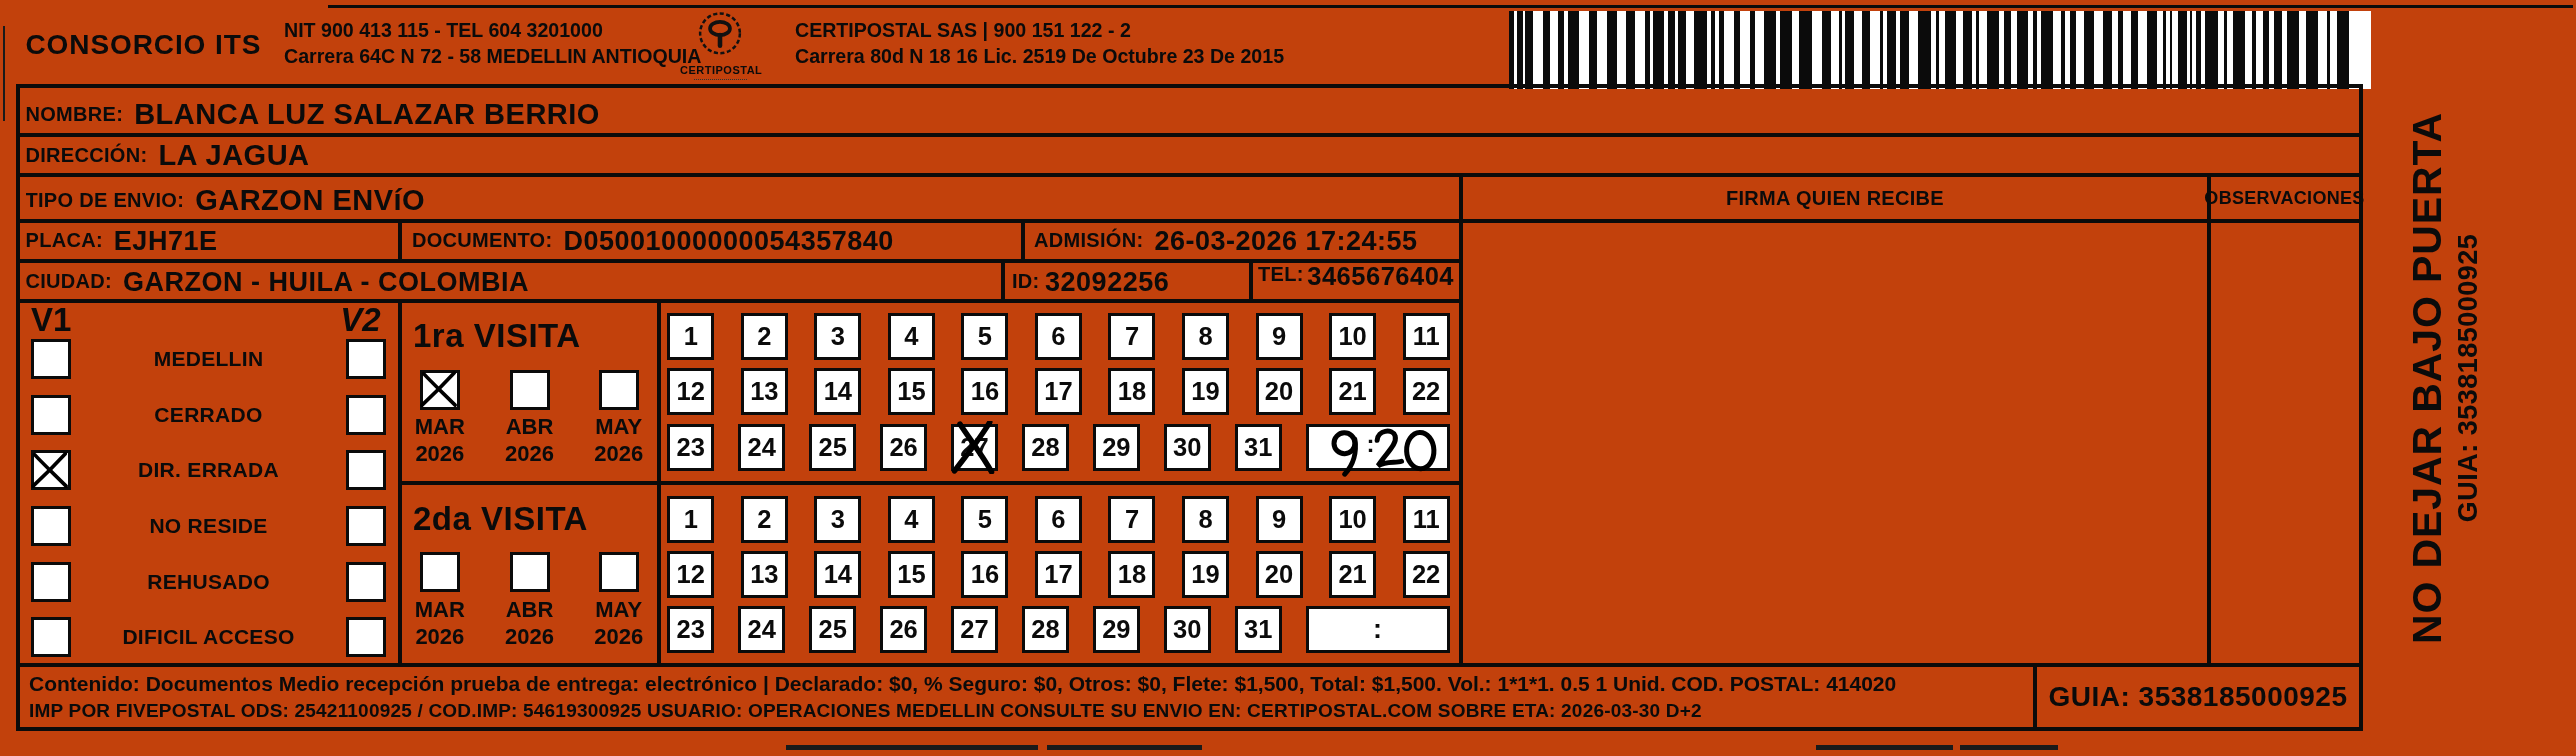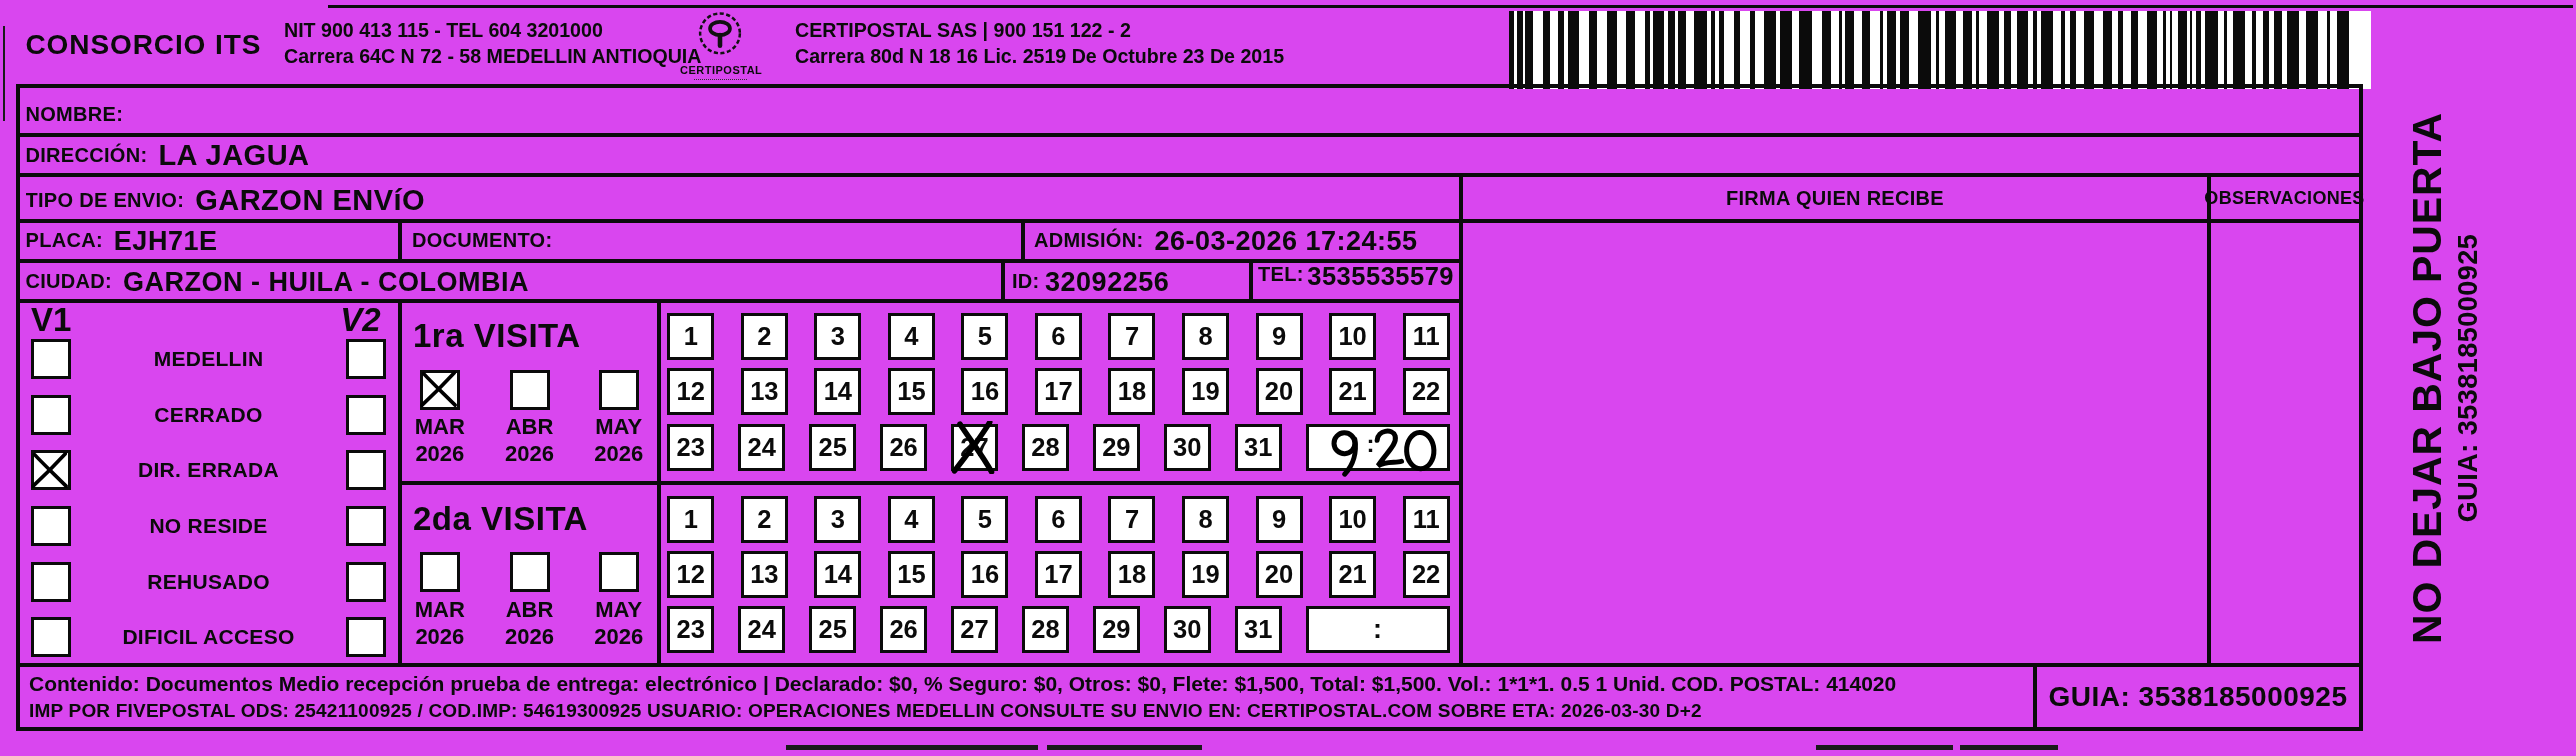--- a/index.html
+++ b/index.html
@@ -1,18 +1,18 @@
 <!DOCTYPE html>
 <html style="font-size:14.6px"><head>
 <meta charset="utf-8">
 <title>Guía de entrega CERTIPOSTAL</title>
 <style>
   html,body{margin:0;padding:0;background:#fff;}
   body{font-family:"Liberation Sans", sans-serif; color:#0b0b0b;}
-  .page{position:relative;width:2576px;height:757px;background:#d946ef;overflow:hidden;
+  .page{position:relative;width:2576px;height:757px;background:#c2410c;overflow:hidden;
         -webkit-font-smoothing:antialiased;}
   .abs{position:absolute;}
   .ln{position:absolute;background:#0b0b0b;}
 
   
   .company{left:25.5px;top:29px;font-size:28px;font-weight:700;letter-spacing:0.9px;}
   .hdr-block{top:18px;font-size:19.6px;font-weight:700;line-height:25.5px;white-space:nowrap;}
   .hdr-nit{left:284px;}
   .hdr-certi{left:795px;}
   .logo-block{left:680px;top:11px;width:80px;text-align:center;}
@@ -248,56 +248,58 @@
   <div class="ln" style="left:1021px;top:219px;width:3.6px;height:44px;"></div>
   <div class="ln" style="left:1001px;top:259px;width:3.6px;height:44px;"></div>
   <div class="ln" style="left:1249px;top:259px;width:3.6px;height:44px;"></div>
   <div class="ln" style="left:657px;top:299px;width:3.6px;height:367px;"></div>
   <div class="ln" style="left:1459px;top:173px;width:3.6px;height:493px;"></div>
   <div class="ln" style="left:2207px;top:173px;width:3.6px;height:493px;"></div>
   <div class="ln" style="left:2033px;top:663px;width:3.6px;height:67px;"></div>
 
   <div class="abs frow" style="left:25.5px;top:89px;width:2325px;height:42px;">
     <span class="flabel">NOMBRE:</span>
+    <span class="fvalue">BLANCA LUZ SALAZAR BERRIO</span>
   </div>
   <div class="abs frow" style="left:25.5px;top:137px;width:2325px;height:35px;">
     <span class="flabel">DIRECCIÓN:</span>
     <span class="fvalue">LA JAGUA</span>
   </div>
   <div class="abs frow" style="left:25.5px;top:179px;width:1422px;height:38px;">
     <span class="flabel">TIPO DE ENVIO:</span>
     <span class="fvalue">GARZON ENVíO</span>
   </div>
   <div class="abs band" style="left:1463px;top:177px;width:744px;height:42px;">FIRMA QUIEN RECIBE</div>
   <div class="abs band" style="left:2210px;top:177px;width:149px;height:42px;font-size:18px;">OBSERVACIONES</div>
   <div class="abs" style="left:1463px;top:222px;width:744px;height:440px;"></div>
   <div class="abs" style="left:2210px;top:222px;width:149px;height:440px;"></div>
 
   <div class="abs frow" style="left:25.5px;top:222px;width:365px;height:35px;">
     <span class="flabel">PLACA:</span>
     <span class="fvalue sm">EJH71E</span>
   </div>
   <div class="abs frow" style="left:412px;top:222px;width:602px;height:35px;">
     <span class="flabel">DOCUMENTO:</span>
+    <span class="fvalue sm">D05001000000054357840</span>
   </div>
   <div class="abs frow" style="left:1034px;top:222px;width:419px;height:35px;">
     <span class="flabel">ADMISIÓN:</span>
     <span class="fvalue sm">26-03-2026 17:24:55</span>
   </div>
   <div class="abs frow" style="left:25.5px;top:263px;width:967px;height:35px;">
     <span class="flabel">CIUDAD:</span>
     <span class="fvalue sm">GARZON - HUILA - COLOMBIA</span>
   </div>
   <div class="abs frow" style="left:1012px;top:263px;width:233px;height:35px;">
     <span class="flabel">ID:</span>
     <span class="fvalue sm" style="margin-left:5.5px;">32092256</span>
   </div>
   <div class="abs frow" style="left:1258px;top:263px;width:196px;height:28px;">
     <span class="flabel">TEL:</span>
-    <span class="fvalue sm" style="margin-left:3.6px;font-size:25.5px;">3535535579</span>
+    <span class="fvalue sm" style="margin-left:3.6px;font-size:25.5px;">3465676404</span>
   </div>
 
   <div class="abs status-panel">
     <div class="vhead" style="left:11px;">V1</div>
     <div class="vhead" style="right:16.4px;font-style:italic;">V2</div>
     <div class="status-rows" id="status-rows">
         <div class="st-row">
           <div class="cb"></div>
           <div class="st-label">MEDELLIN</div>
           <div class="cb"></div>

